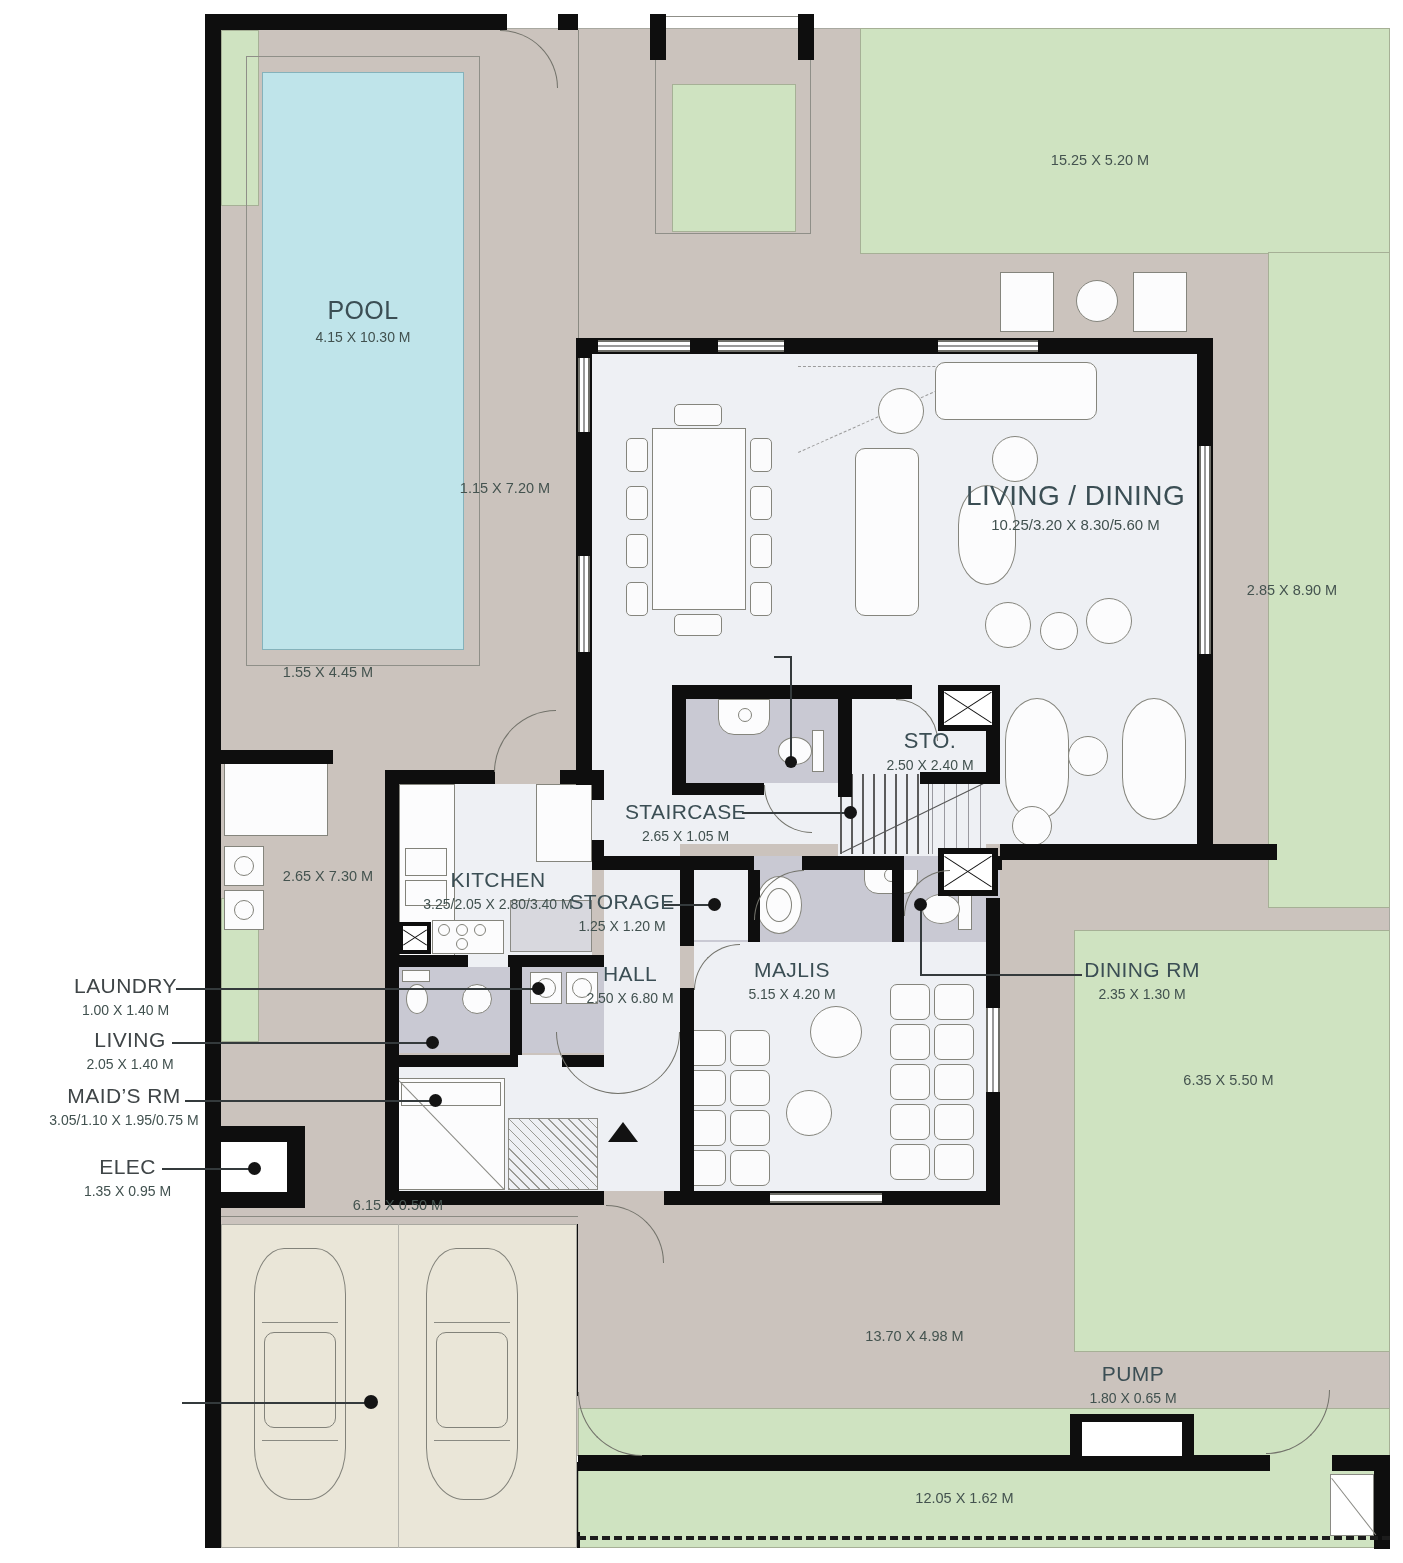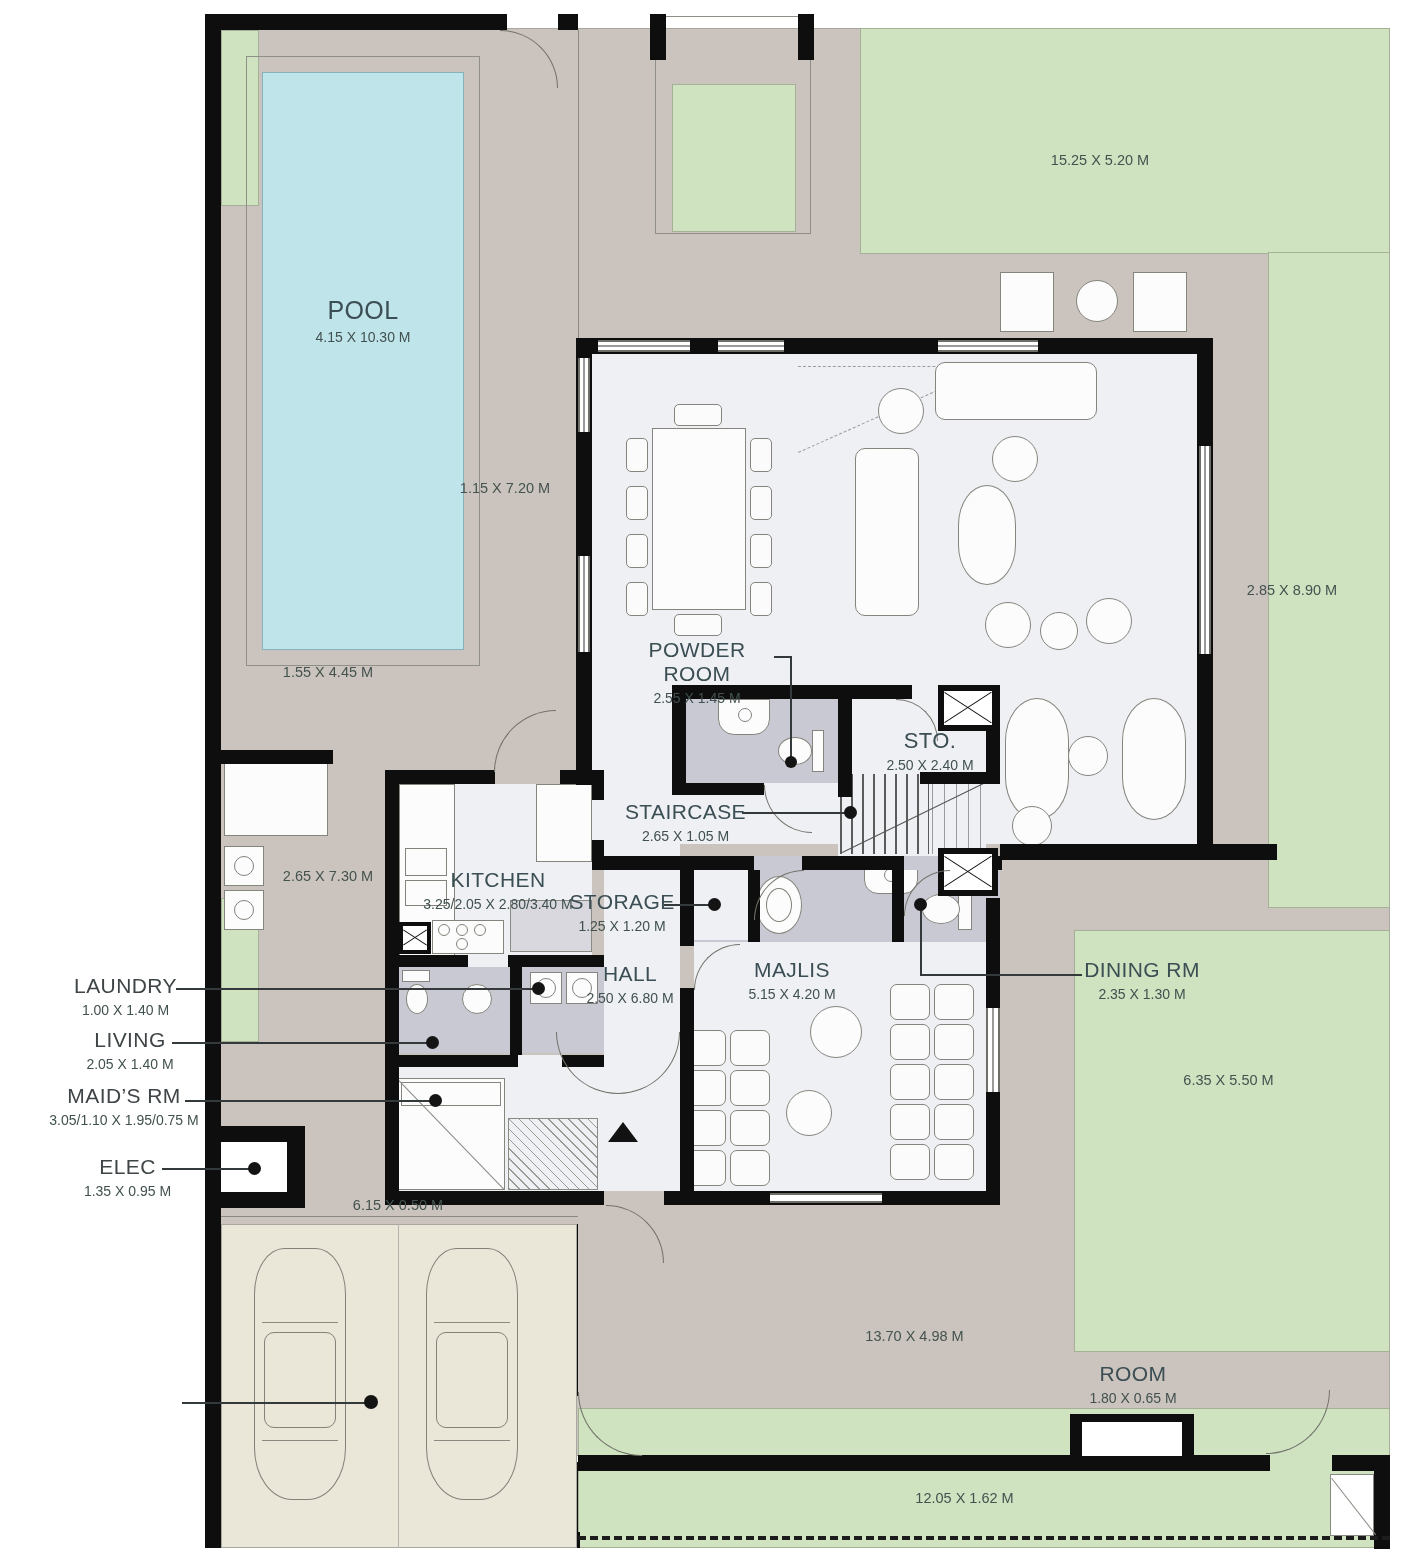--- a/index.html
+++ b/index.html
@@ -289,23 +289,23 @@
   <div class="z dot" style="left:429px;top:1094px;width:13px;height:13px"></div>
   <div class="z lead" style="left:162px;top:1168px;width:92px;height:2px"></div>
   <div class="z dot" style="left:248px;top:1162px;width:13px;height:13px"></div>
   <div class="z lead" style="left:182px;top:1402px;width:188px;height:2px"></div>
   <div class="z dot" style="left:364px;top:1395px;width:14px;height:14px"></div>
 
   <div class="z lbl" style="left:283px;top:296px;width:160px">
     <div class="nm" style="font-size:25px">POOL</div>
     <div class="dm">4.15 X 10.30 M</div>
   </div>
-  <div class="z lbl" style="left:612px;top:638px;width:170px">
-    <div class="nm">POWDER ROOM</div>
-    <div class="dm">2.55 X 1.45 M</div>
+  <div class="z lbl" style="left:958px;top:480px;width:235px">
+    <div class="nm" style="font-size:28px">LIVING / DINING</div>
+    <div class="dm" style="font-size:15px">10.25/3.20 X 8.30/5.60 M</div>
   </div>
   <div class="z lbl" style="left:880px;top:728px;width:100px">
     <div class="nm" style="font-size:22px">STO.</div>
     <div class="dm">2.50 X 2.40 M</div>
   </div>
   <div class="z lbl" style="left:608px;top:800px;width:155px">
     <div class="nm">STAIRCASE</div>
     <div class="dm">2.65 X 1.05 M</div>
   </div>
   <div class="z lbl" style="left:417px;top:868px;width:162px">
@@ -322,21 +322,21 @@
   </div>
   <div class="z lbl" style="left:722px;top:958px;width:140px">
     <div class="nm">MAJLIS</div>
     <div class="dm">5.15 X 4.20 M</div>
   </div>
   <div class="z lbl" style="left:1062px;top:958px;width:160px">
     <div class="nm">DINING RM</div>
     <div class="dm">2.35 X 1.30 M</div>
   </div>
   <div class="z lbl" style="left:1068px;top:1362px;width:130px">
-    <div class="nm">ROOM</div>
+    <div class="nm">PUMP</div>
     <div class="dm">1.80 X 0.65 M</div>
   </div>
 
   <div class="z lbl call" style="left:48px;top:974px;width:155px">
     <div class="nm">LAUNDRY</div>
     <div class="dm">1.00 X 1.40 M</div>
   </div>
   <div class="z lbl call" style="left:55px;top:1028px;width:150px">
     <div class="nm">LIVING</div>
     <div class="dm">2.05 X 1.40 M</div>

